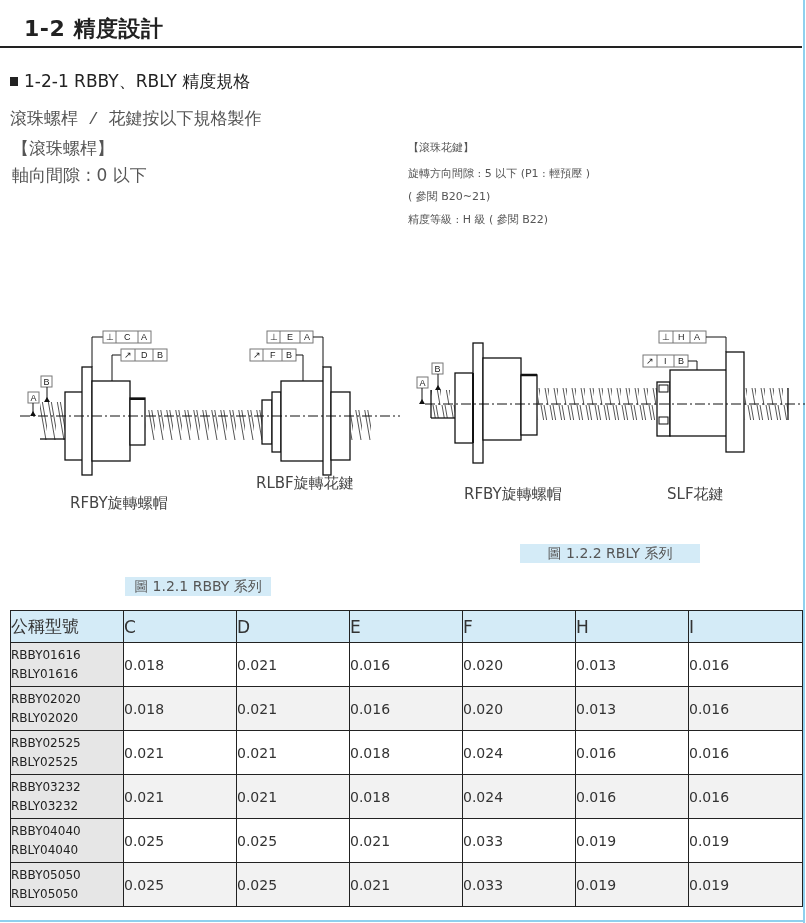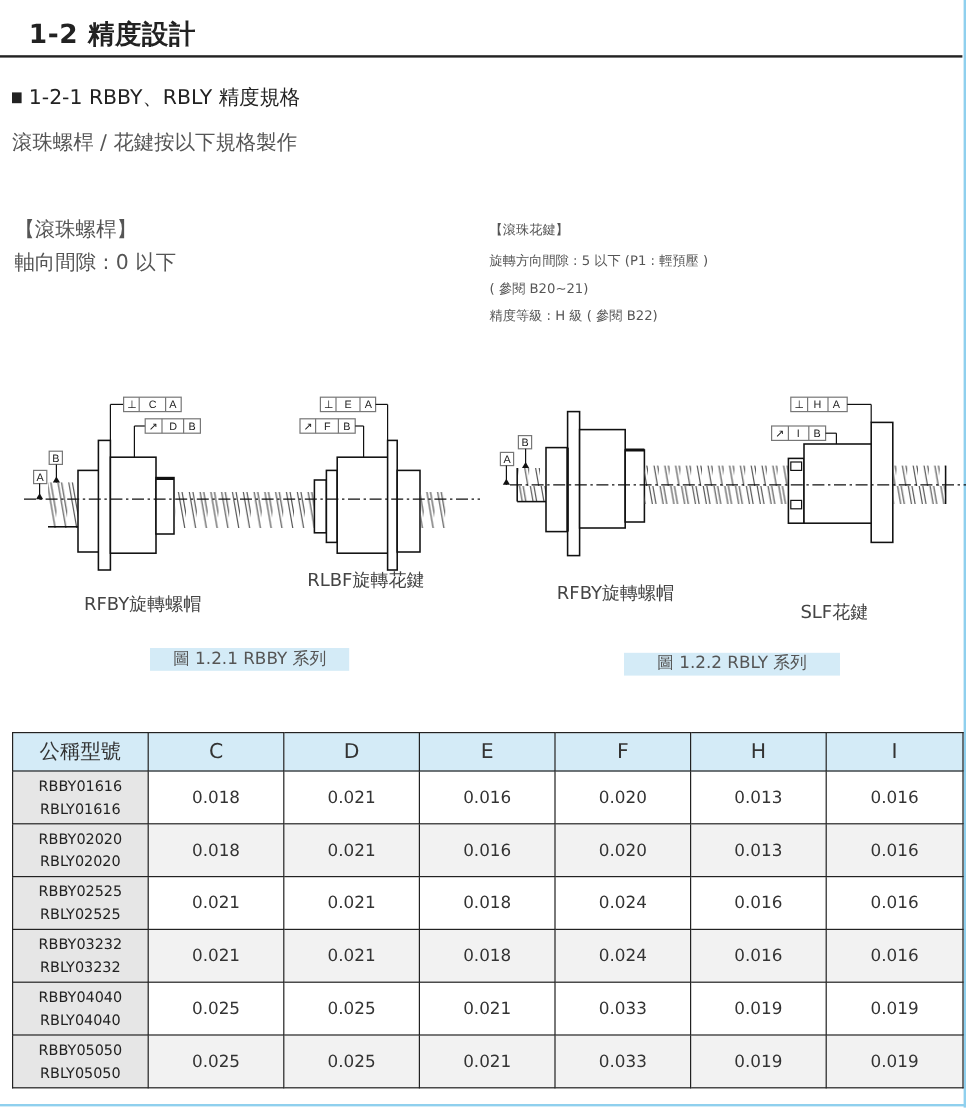--- a/index.html
+++ b/index.html
@@ -4,29 +4,29 @@
 <style>
   html, body { margin: 0; padding: 0; background: #ffffff; }
   body { width: 806px; height: 923px; position: relative; overflow: hidden;
          font-family: "DejaVu Sans", "Liberation Sans", sans-serif; color: #333; }
   .frame-right { position: absolute; left: 803px; top: 0; width: 2px; height: 923px; background: #8fd0ee; }
   .frame-bottom { position: absolute; left: 0; top: 920px; width: 805px; height: 2px; background: #8fd0ee; }
   .page-title { position: absolute; left: 24px; top: 14px; font-size: 22px; font-weight: bold; color: #222; letter-spacing: 0.5px; }
   .title-rule { position: absolute; left: 0; top: 46px; width: 802px; height: 2px; background: #222; }
   .section-head { position: absolute; left: 10px; top: 70px; font-size: 17px; font-weight: normal; color: #222; }
   .section-head .bullet { display: inline-block; width: 8px; height: 9px; background: #222; margin-right: 6px; vertical-align: 1px; }
-  .intro { position: absolute; left: 10px; top: 107px; font-size: 17px; color: #555; }
+  .intro { position: absolute; left: 10px; top: 107px; font-size: 17px; color: #555; font-family: Liberation Mono, monospace; }
   .col-left { position: absolute; left: 12px; top: 136px; font-size: 17px; color: #555; line-height: 24px; }
   .col-right { position: absolute; left: 408px; top: 136px; font-size: 11px; color: #555; line-height: 23px; }
-  .col-left .h, .col-right .h { margin-bottom: 3px; margin-top: 44px; }
+  .col-left .h, .col-right .h { margin-bottom: 3px; }
   .fig { position: absolute; }
   .caption { position: absolute; height: 19px; background: #d4ebf7; font-size: 14px; color: #555; text-align: center; line-height: 19px; }
   .diagram-label { position: absolute; font-size: 15px; color: #444; }
   table.spec { position: absolute; left: 10px; top: 610px; border-collapse: collapse; table-layout: fixed; width: 792px; }
-  table.spec th, table.spec td { border: 1.5px solid #222; text-align: center; padding: 0; }
+  table.spec th, table.spec td { border: 1.5px solid #222; text-align: left; padding: 0; }
   table.spec th { background: #d4ebf7; height: 31px; font-weight: normal; font-size: 17px; color: #333; }
   table.spec td { height: 43px; font-size: 14px; color: #333; }
   table.spec td.model { background: #e6e6e6; font-size: 12px; line-height: 19px; color: #222; }
   table.spec tr.even td { background: #f2f2f2; }
   table.spec tr.even td.model { background: #e6e6e6; }
 </style>
 </head>
 <body>
 
 <div class="frame-right"></div>
@@ -122,21 +122,21 @@
       <line x1="262" y1="29" x2="262" y2="41" stroke="#777"></line>
     <text x="233" y="38">↗</text>
       <text x="250" y="38">F</text>
       <text x="266" y="38">B</text>
     <line x1="276" y1="35" x2="283" y2="35" stroke="#111"></line>
       <line x1="283" y1="35" x2="283" y2="61" stroke="#111"></line>
   </g>
 </svg>
 <div class="diagram-label" style="left:70px;top:494px">RFBY旋轉螺帽</div>
 <div class="diagram-label" style="left:256px;top:474px">RLBF旋轉花鍵</div>
-<div class="caption" style="left:125px;top:540px;width:166px">圖 1.2.1 RBBY 系列</div>
+<div class="caption" style="left:125px;top:577px;width:146px">圖 1.2.1 RBBY 系列</div>
 
 <svg class="fig" style="left:405px;top:325px" width="400" height="160" viewBox="0 0 400 160">
   <defs>
     <pattern id="thread2" width="9" height="40" patternUnits="userSpaceOnUse">
       <path d="M1,0 L8,40 M4,0 L11,40" stroke="#555" stroke-width="1" fill="none"></path>
     </pattern>
   </defs>
   <g stroke="#111" stroke-width="1.3" fill="#fff">
     <rect x="26" y="65" width="24" height="28" fill="url(#thread2)" stroke="none"></rect>
     <line x1="26" y1="93" x2="50" y2="93"></line>
@@ -181,21 +181,21 @@
     <line x1="252" y1="30" x2="252" y2="42" stroke="#777"></line>
       <line x1="269" y1="30" x2="269" y2="42" stroke="#777"></line>
     <text x="241" y="39">↗</text>
       <text x="259" y="39">I</text>
       <text x="273" y="39">B</text>
     <line x1="283" y1="36" x2="292" y2="36" stroke="#111"></line>
       <line x1="292" y1="36" x2="292" y2="45" stroke="#111"></line>
   </g>
 </svg>
 <div class="diagram-label" style="left:464px;top:485px">RFBY旋轉螺帽</div>
-<div class="diagram-label" style="left:667px;top:501px">SLF花鍵</div>
+<div class="diagram-label" style="left:667px;top:485px">SLF花鍵</div>
 <div class="caption" style="left:520px;top:544px;width:180px">圖 1.2.2 RBLY 系列</div>
 
 <table class="spec">
   <colgroup>
       <col style="width:113px">
       <col style="width:113px">
       <col style="width:113px">
       <col style="width:113px">
       <col style="width:113px">
       <col style="width:113px">

